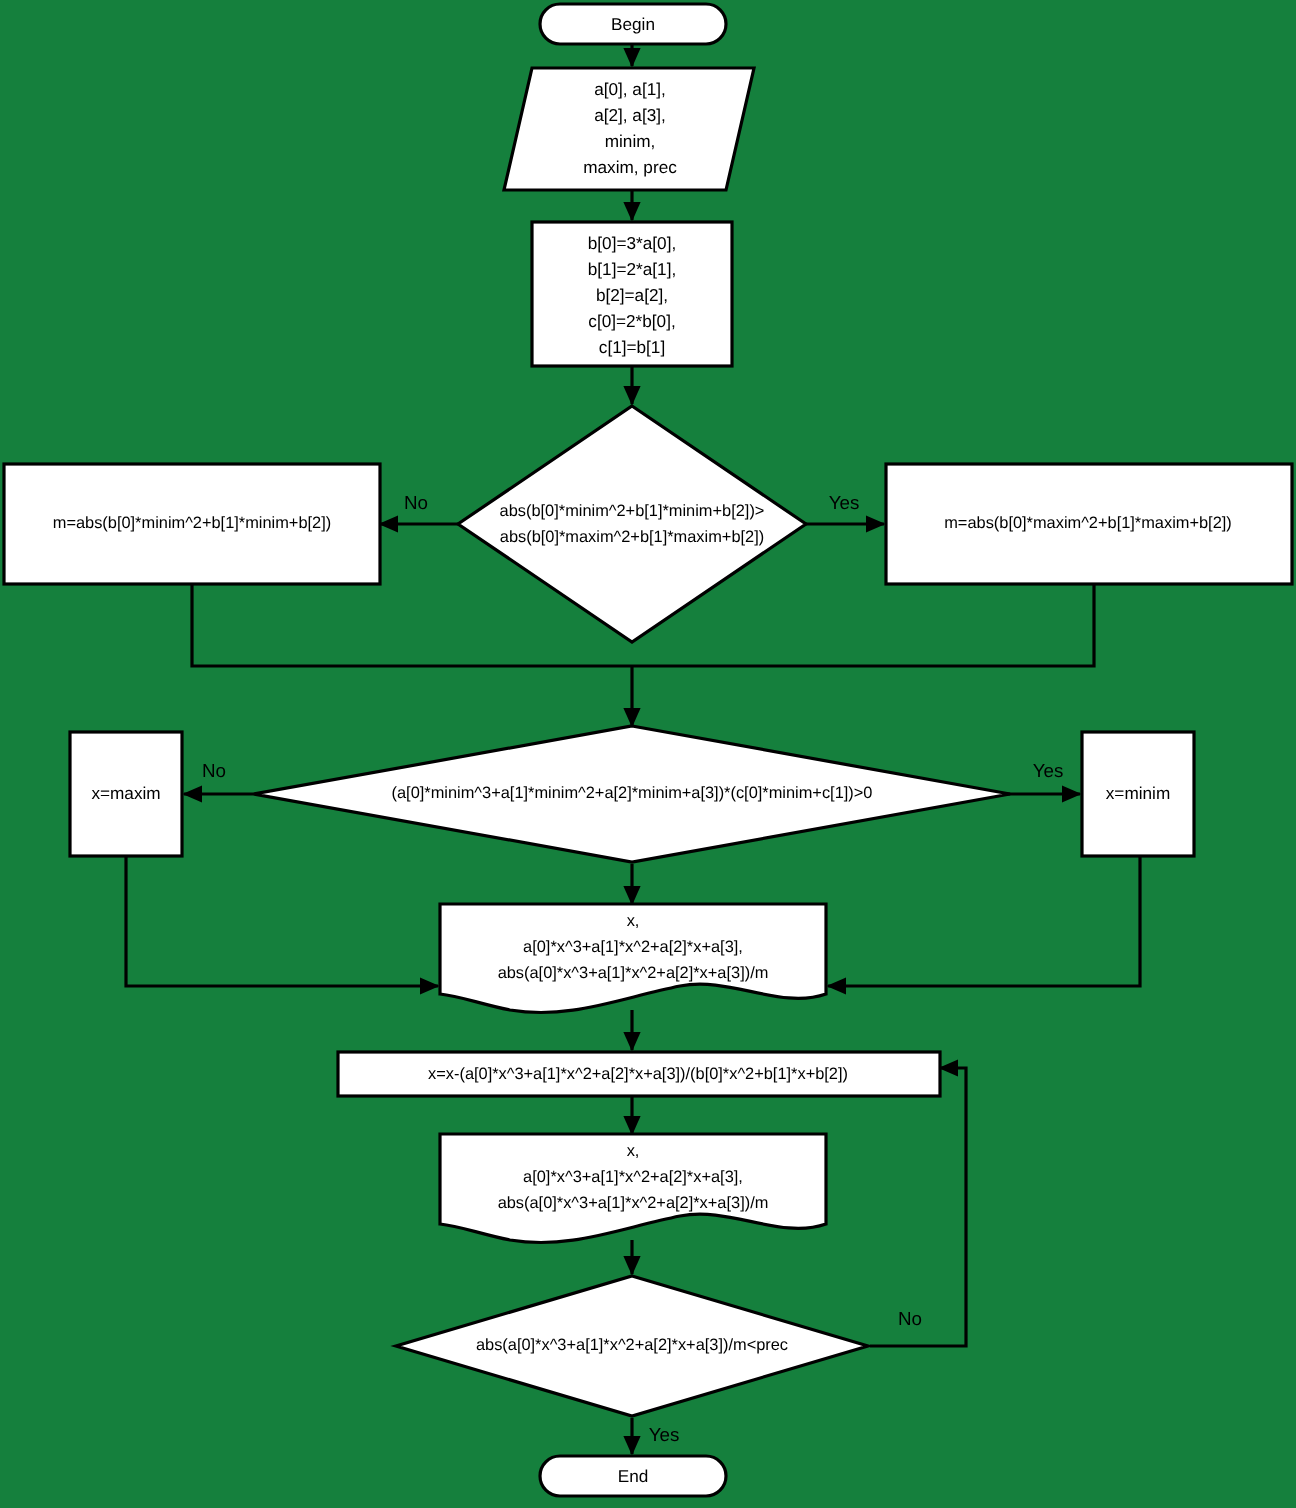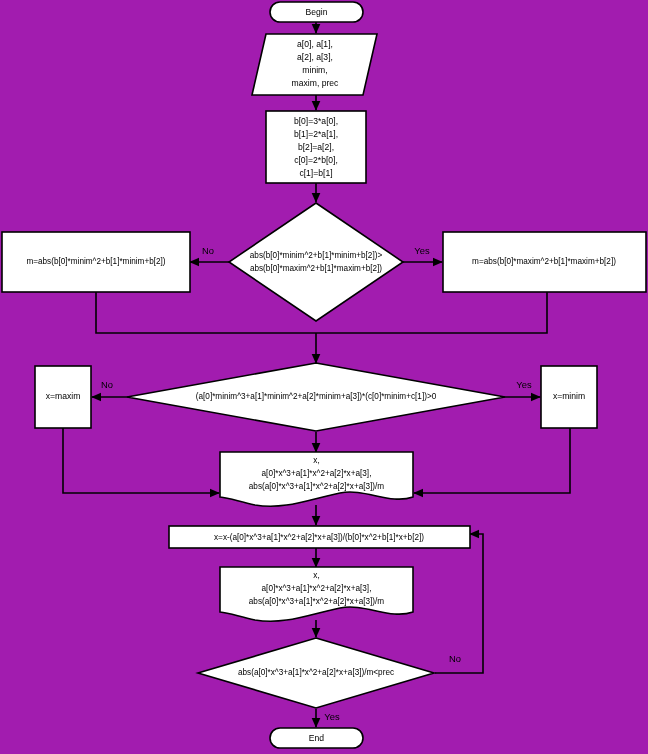--- a/index.html
+++ b/index.html
@@ -4,21 +4,21 @@
 <style>
   html, body {
     margin: 0;
     padding: 0;
     background: #808080;
   }
   #canvas-wrap {
     position: relative;
     width: 648px;
     height: 754px;
-    background: #a21caf;
+    background: #15803d;
     overflow: hidden;
     font-family: "Liberation Sans", sans-serif;
   }
   svg#flow {
     position: absolute;
     left: 0;
     top: 0;
     width: 648px;
     height: 754px;
     display: block;

